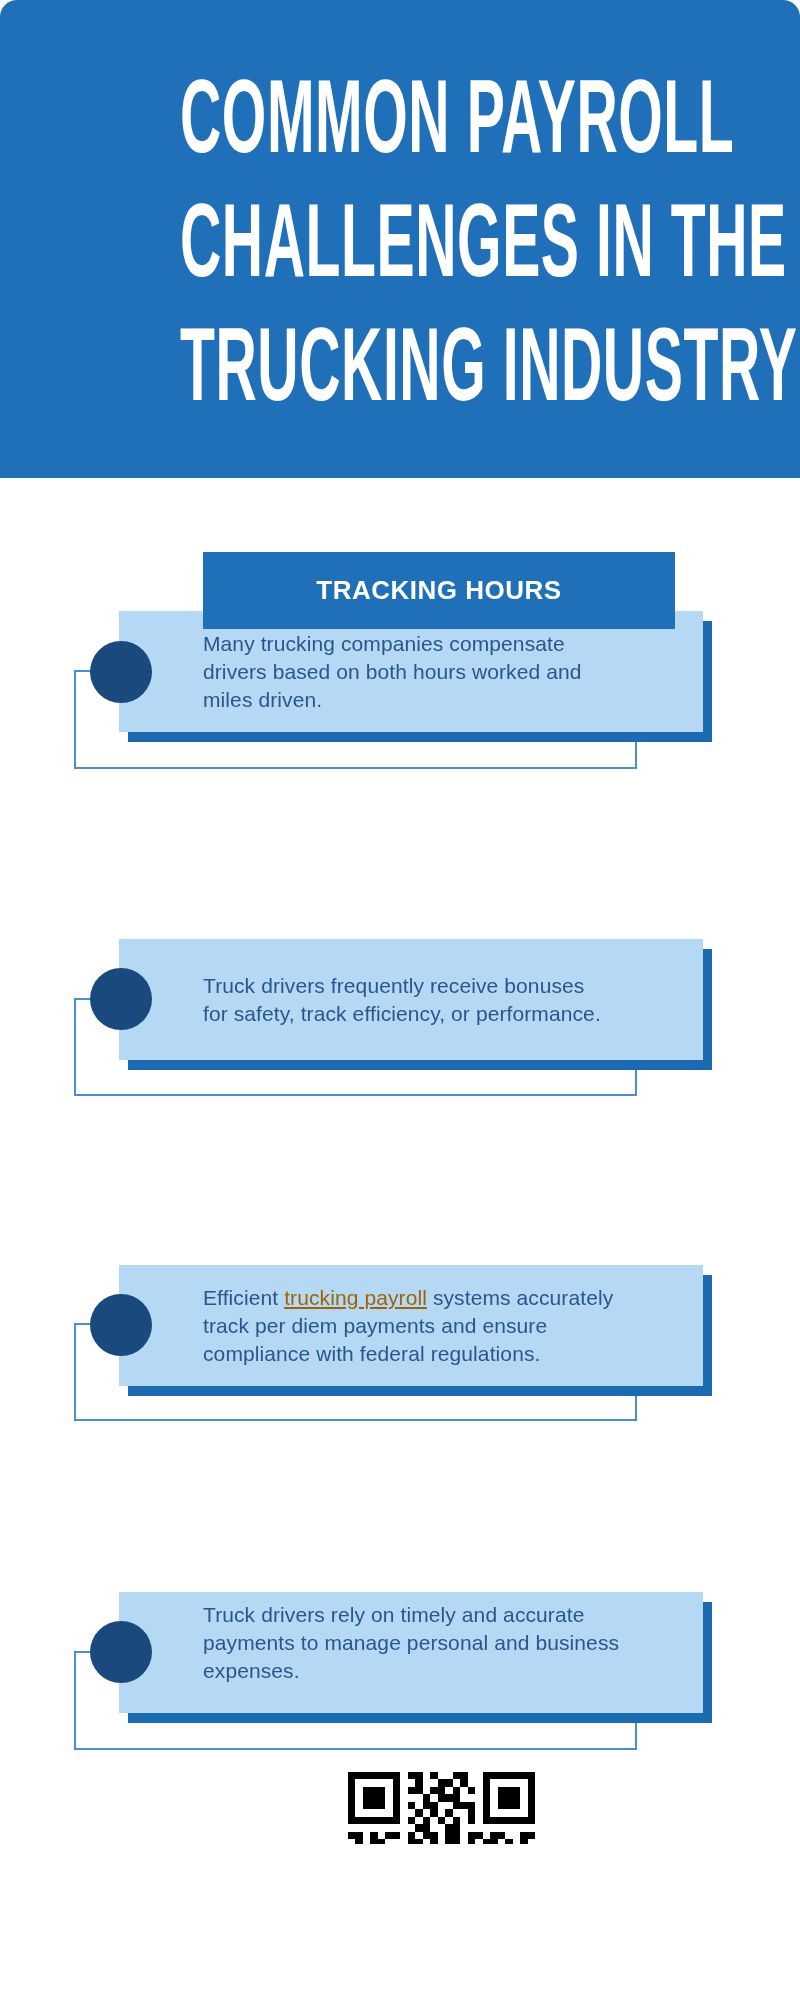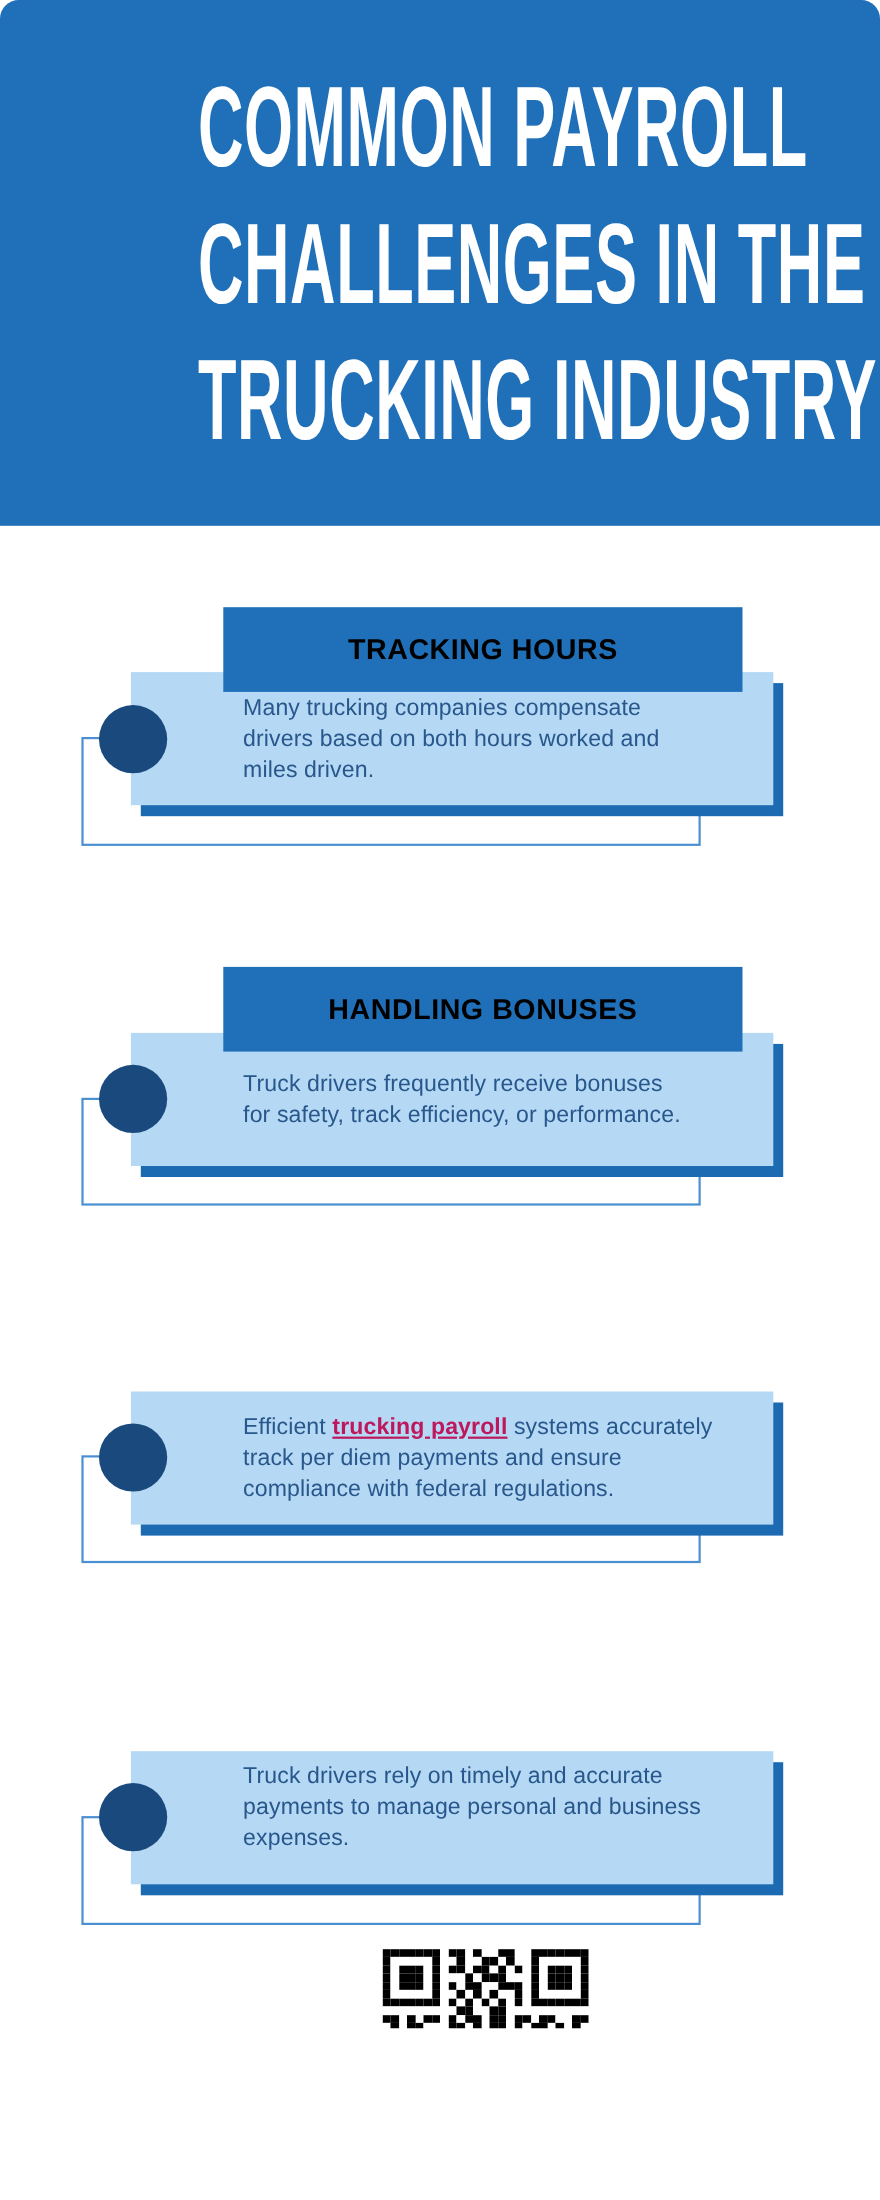--- a/index.html
+++ b/index.html
@@ -47,45 +47,45 @@
   #card2 .lightcard{top:60px}
   #card3 .lightcard{top:63px}
   #card4 .lightcard{top:62px}
 
   .titlebar{
     position:absolute;left:203px;top:0;width:472px;height:77px;
     background:#1f70b8;z-index:4;display:flex;align-items:center;justify-content:center;
   }
   .card.two .titlebar{height:81px}
   .titlebar .titletext{
-    color:#000000;font-weight:700;font-size:26px;letter-spacing:0.5px;
+    color:#ffffff;font-weight:700;font-size:26px;letter-spacing:0.5px;
     text-align:center;white-space:pre-line;line-height:35px;
   }
   .circle{
     position:absolute;left:90px;width:62px;height:62px;border-radius:50%;
     background:#1a4a7d;z-index:5;
   }
   #card1 .circle{top:89px}
   #card2 .circle{top:89px}
   #card3 .circle{top:92px}
   #card4 .circle{top:91px}
 
   .bodywrap{
     position:absolute;left:203px;width:500px;height:121px;z-index:4;
     display:flex;align-items:center;
   }
   #card1 .bodywrap{top:59px}
   #card2 .bodywrap{top:60px}
   #card3 .bodywrap{top:63px}
   #card4 .bodywrap{top:52px}
   .bodytext{
-    margin:18px;color:#28578c;font-size:21px;line-height:28px;
+    margin:0;color:#28578c;font-size:21px;line-height:28px;
     white-space:pre-line;letter-spacing:0.1px;
   }
-  .bodylink{font-weight:700;text-decoration:underline;color:#be185d;cursor:pointer;}
+  .bodylink{font-weight:400;text-decoration:underline;color:#a16207;cursor:pointer;}
 
   
   .qr{
     position:absolute;left:348px;top:1772px;width:187px;height:187px;
     display:grid;grid-template-columns:repeat(25,1fr);grid-template-rows:repeat(25,1fr);
     background:#ffffff;
   }
   .qr .m1{background:#000000}
   .qr .m0{background:#ffffff}
 
@@ -115,23 +115,20 @@
       <p class="bodytext">Many trucking companies compensate
 drivers based on both hours worked and
 miles driven.</p>
     </div>
   </div>
 
   <div class="card" id="card2">
     <div class="outline"></div>
     <div class="cardshadow"></div>
     <div class="lightcard"></div>
-    <div class="titlebar">
-      <div class="titletext">HANDLING BONUSES</div>
-    </div>
     <div class="circle"></div>
     <div class="bodywrap">
       <p class="bodytext">Truck drivers frequently receive bonuses
 for safety, track efficiency, or performance.</p>
     </div>
   </div>
 
   <div class="card two" id="card3">
     <div class="outline"></div>
     <div class="cardshadow"></div>

